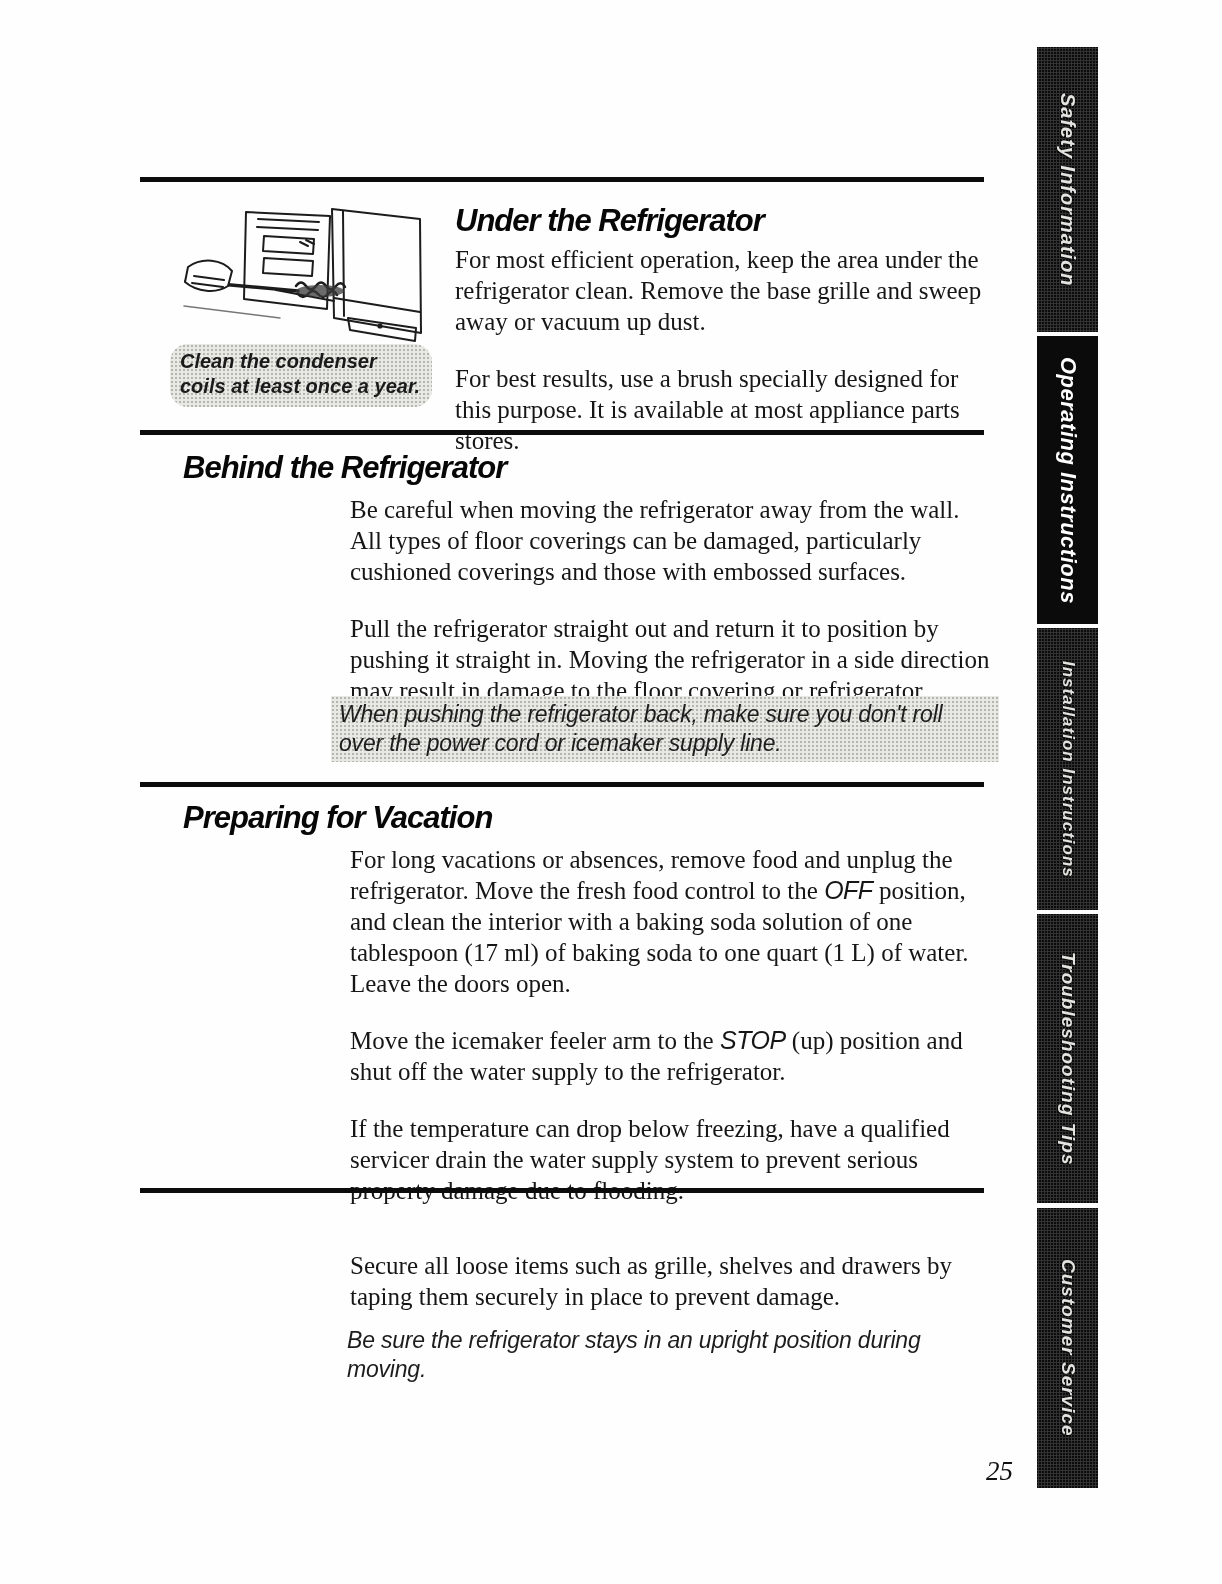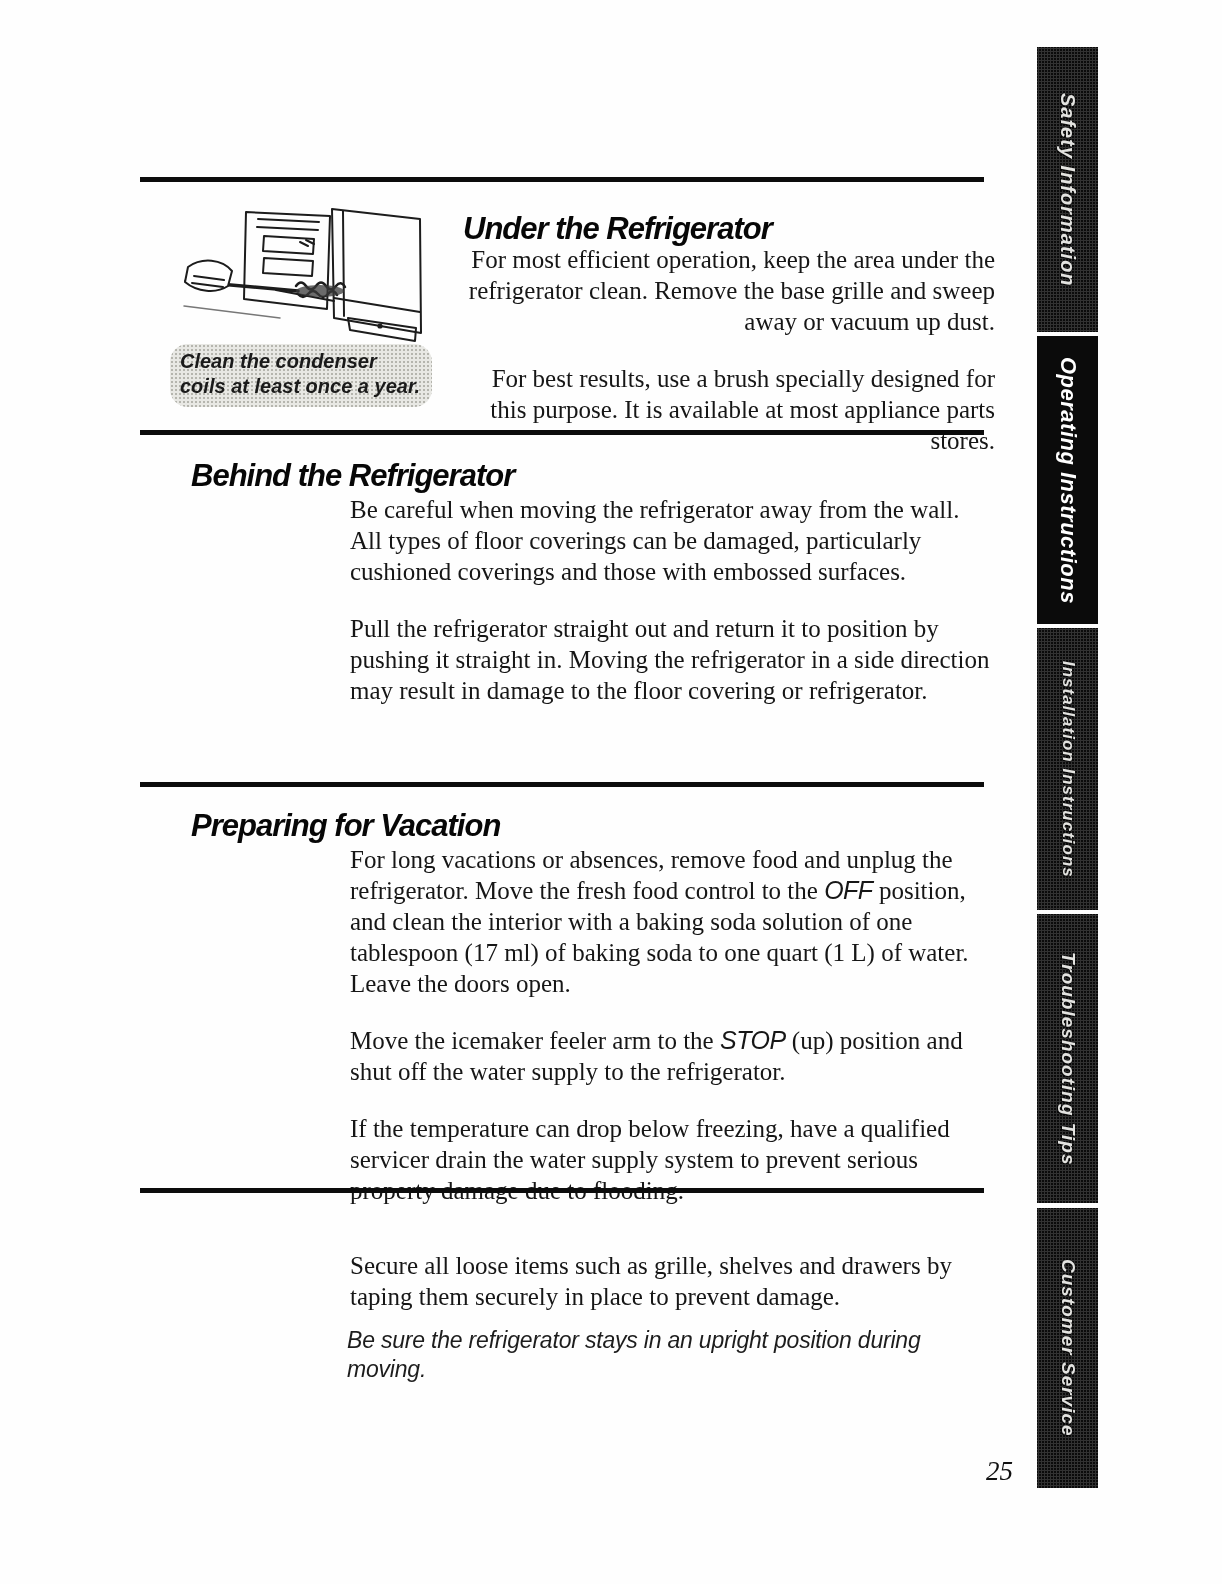--- a/index.html
+++ b/index.html
@@ -2,21 +2,21 @@
 <html><head>
 <meta charset="utf-8">
 <style>
   html,body{margin:0;padding:0;background:#ffffff;}
   .page{
     position:relative;width:1222px;height:1584px;background:#fefefe;
     font-family:"Liberation Serif",serif;color:#151515;overflow:hidden;
   }
   .rule{position:absolute;left:140px;width:844px;height:5px;background:#0c0c0c;}
   .sechead{
-    position:absolute;margin:8px;font-family:"Liberation Sans",sans-serif;
+    position:absolute;margin:0;font-family:"Liberation Sans",sans-serif;
     font-style:italic;font-weight:700;font-size:31px;letter-spacing:-1px;color:#070707;
     white-space:nowrap;
   }
   .bodycol{position:absolute;font-size:25px;line-height:31px;color:#161616;}
   .bodycol p{margin:0 0 26px 0;}
   .b{font-family:"Liberation Sans",sans-serif;font-weight:400;font-style:italic;letter-spacing:-0.5px;}
   .stipple{
     background-color:#e8e8e4;
     background-image:radial-gradient(#b5b5ae 1px,rgba(0,0,0,0) 1.2px);
     background-size:4px 4px;
@@ -90,32 +90,33 @@
         <path d="M8,61 c14,-10 34,-8 44,4 l-4,15 c-12,8 -31,6 -43,-4 z" fill="#ffffff"></path>
         <path d="M14,70 l30,4 M12,77 l31,4"></path>
 
         <path d="M4,100 L100,112" stroke-width="1.5" opacity="0.6"></path>
       </g>
     </svg>
   </div>
   <div class="caption stipple">Clean the condenser coils at least once a year.</div>
 
   <h2 class="sechead" style="left:455px;top:203px;">Under the Refrigerator</h2>
-  <div class="bodycol" style="left:455px;top:244px;width:540px;text-align:right;">
+  <div class="bodycol" style="left:455px;top:244px;width:540px;">
     <p><span>For most efficient operation, keep the area under the refrigerator clean. Remove the base grille and sweep away or vacuum up dust.</span></p>
     <p><span>For best results, use a brush specially designed for this purpose. It is available at most appliance parts stores.</span></p>
   </div>
 
   <div class="rule" style="top:430px;"></div>
 
   <h2 class="sechead" style="left:183px;top:450px;">Behind the Refrigerator</h2>
   <div class="bodycol" style="left:350px;top:494px;width:640px;">
     <p><span>Be careful when moving the refrigerator away from the wall. All types of floor coverings can be damaged, particularly cushioned coverings and those with embossed surfaces.</span></p>
     <p><span>Pull the refrigerator straight out and return it to position by pushing it straight in. Moving the refrigerator in a side direction may result in damage to the floor covering or refrigerator.</span></p>
   </div>
+  <div class="note stipple" style="left:331px;top:696px;width:668px;padding:4px 8px;box-sizing:border-box;">When pushing the refrigerator back, make sure you don't roll over the power cord or icemaker supply line.</div>
 
   <div class="rule" style="top:782px;"></div>
 
   <h2 class="sechead" style="left:183px;top:800px;">Preparing for Vacation</h2>
   <div class="bodycol" style="left:350px;top:844px;width:640px;">
     <p><span>For long vacations or absences, remove food and unplug the refrigerator. Move the fresh food control to the </span><span class="b">OFF</span><span> position, and clean the interior with a baking soda solution of one tablespoon (17 ml) of baking soda to one quart (1 L) of water. Leave the doors open.</span></p>
     <p><span>Move the icemaker feeler arm to the </span><span class="b">STOP</span><span> (up) position and shut off the water supply to the refrigerator.</span></p>
     <p><span>If the temperature can drop below freezing, have a qualified servicer drain the water supply system to prevent serious property damage due to flooding.</span></p>
   </div>
 

